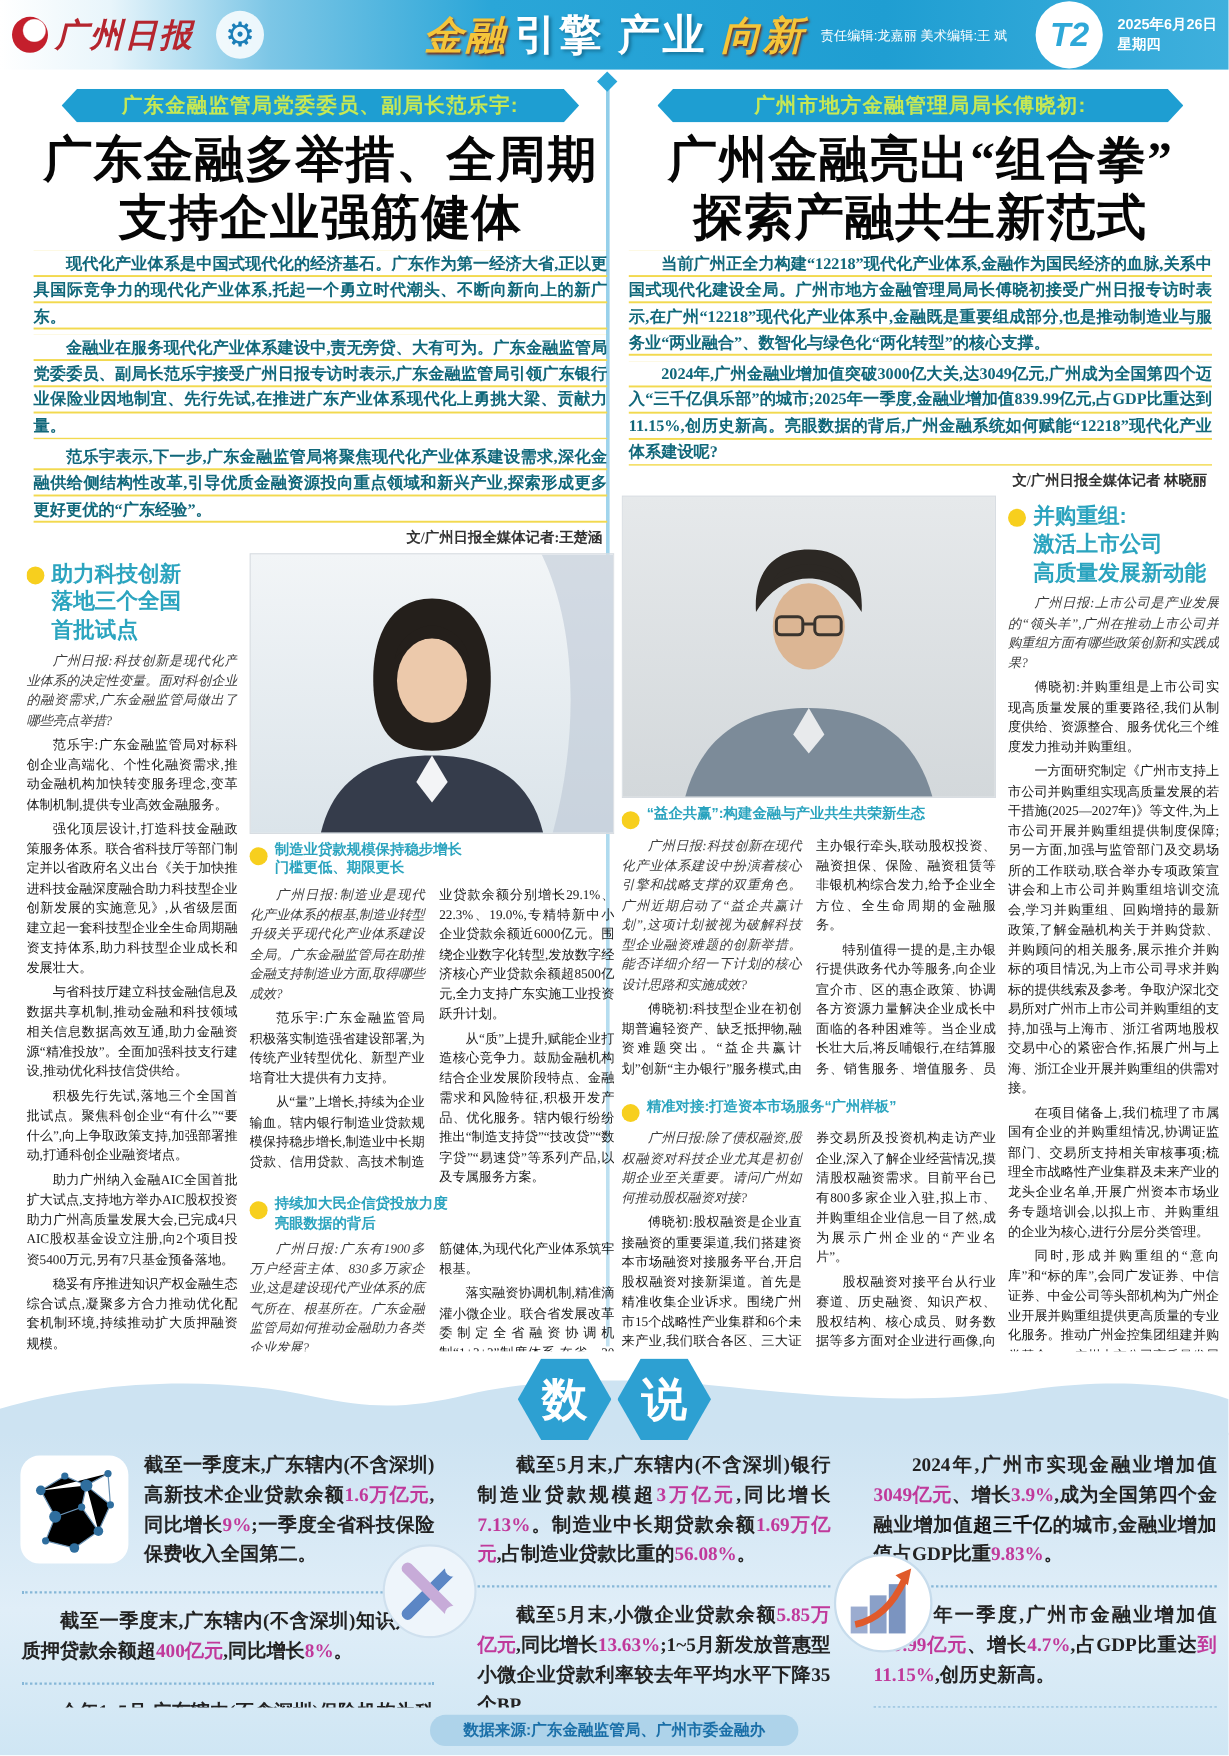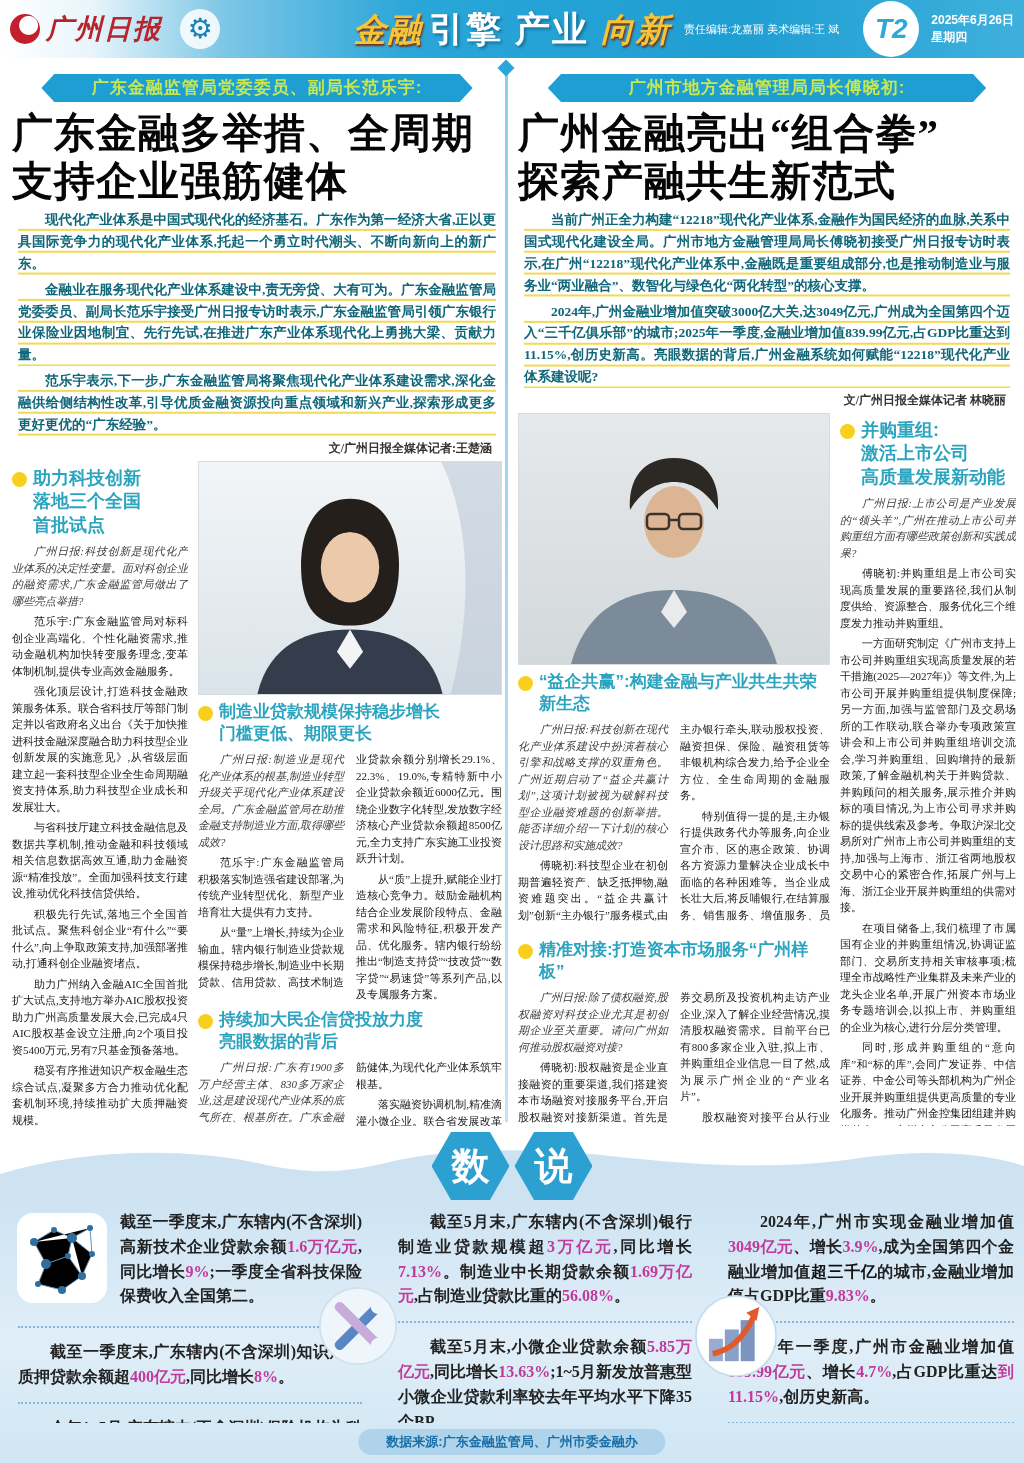--- a/index.html
+++ b/index.html
@@ -25,37 +25,37 @@
   .pageno-circle span{color:#2ea8d8;font-weight:900;font-size:28px;font-style:italic;
     font-family:"Liberation Sans",sans-serif;}
   .dateblock{color:#fff;font-size:12px;font-weight:bold;line-height:1.4;margin-right:10px;
     font-family:"Liberation Sans",sans-serif;white-space:nowrap;}
   
   .divider{position:absolute;left:505px;top:70px;width:3px;height:1052px;
     background:linear-gradient(180deg,#8fcde9,#c4e3f2);}
   .divider .dia{position:absolute;top:-8px;left:-5px;width:12px;height:12px;background:#2aa6d8;
     transform:rotate(45deg);display:block;}
   .art{position:absolute;top:62px;height:1064px;overflow:hidden;}
-  .art-left{left:12px;width:490px;}
+  .art-left{left:22px;width:490px;}
   .art-right{left:518px;width:498px;}
   .kicker{margin:12px auto 8px;width:88%;height:28px;line-height:28px;text-align:center;background:#1e9ed2;
     clip-path:polygon(3% 0%,97% 0%,100% 50%,97% 100%,3% 100%,0% 50%);}
   .kicker span{color:#c6e854;font-weight:bold;font-size:17px;font-family:"Liberation Sans",sans-serif;letter-spacing:1px;}
-  .headline{margin:6px 0 4px;font-size:41px;line-height:1.16;font-weight:900;color:#060606;letter-spacing:1px;}
+  .headline{margin:6px 0 4px;text-align:center;font-size:41px;line-height:1.16;font-weight:900;color:#060606;letter-spacing:1px;}
   .intro p{margin:0 6px 4px;text-indent:2em;color:#10677a;font-weight:bold;font-size:13.5px;line-height:1.62em;
     text-align:justify;background-image:linear-gradient(to top,#f2d94f 2px,transparent 2px);background-size:100% 1.62em;}
   .byline{text-align:right;font-size:12px;color:#333;margin:2px 10px 4px 0;font-weight:bold;}
   .l-body,.r-body{display:flex;gap:10px;margin-top:4px;height:766px;}
   .ncol{width:176px;flex:none;overflow:hidden;}
   .l-main,.r-main{flex:1;display:flex;flex-direction:column;min-width:0;}
   .sechead{display:flex;gap:6px;margin:6px 0 6px;}
   .dot{width:15px;height:15px;border-radius:50%;background:#f7cf1e;flex:none;margin-top:5px;}
   .sectitle{color:#2ba4bf;font-weight:bold;font-family:"Liberation Sans","DejaVu Sans",sans-serif;
     font-size:18px;line-height:1.3;}
-  .sectitle.small{font-size:17px;}
+  .sectitle.small{font-size:12px;}
   .txt p{margin:0 0 4px;text-indent:2em;font-size:11px;line-height:1.5;text-align:justify;color:#191919;}
   .txt p.q{font-style:italic;color:#3c3c3c;}
   .txt.one{height:676px;overflow:hidden;}
   .cols2{columns:2;column-gap:12px;overflow:hidden;}
   .photo{position:relative;border:1px solid #d8dde2;overflow:hidden;flex:none;}
   .photo-left{height:232px;background:linear-gradient(180deg,#f2f5f7,#dbe4ea);}
   .photo-right{height:250px;background:linear-gradient(180deg,#e6e9eb,#d3d8db);}
   .photo svg{position:absolute;left:0;top:0;width:100%;height:100%;}
   .sec2 .cols2{height:252px;}
   .sec3 .cols2{height:178px;}

